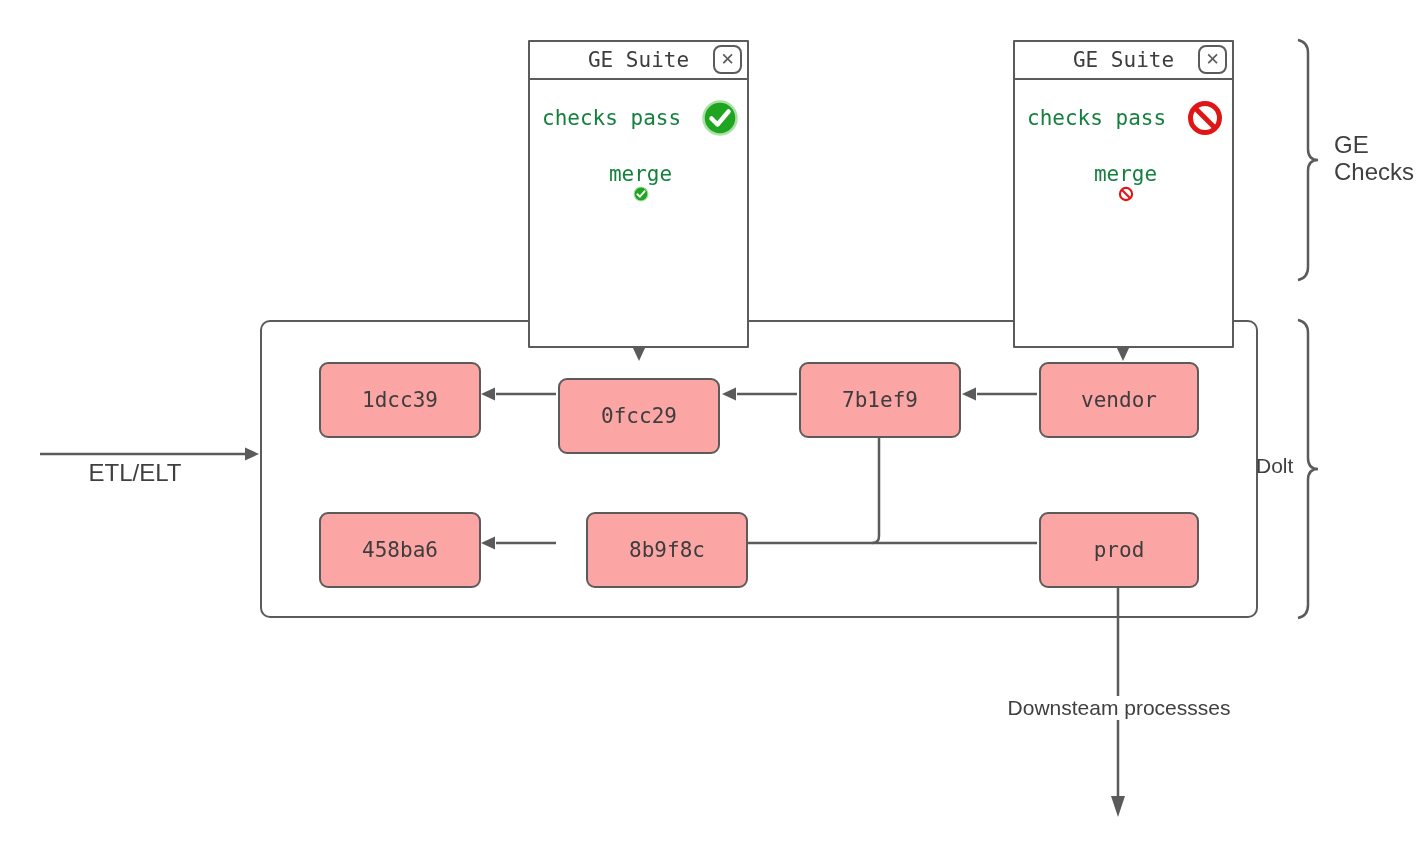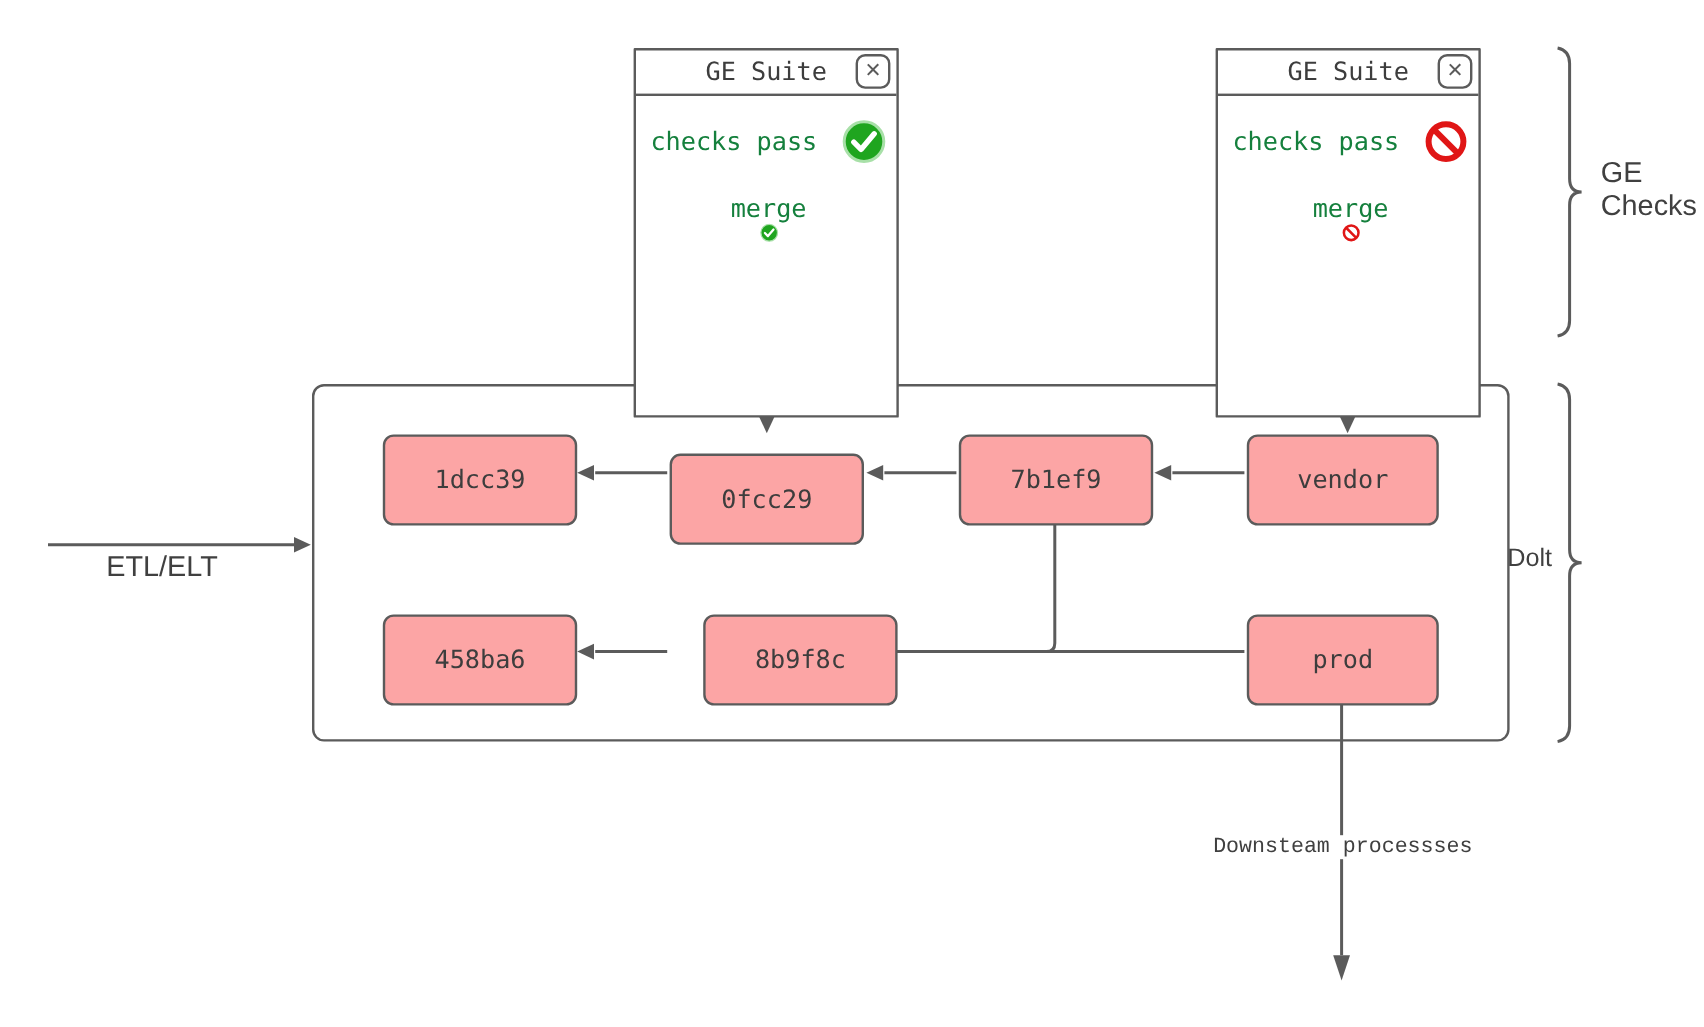--- a/index.html
+++ b/index.html
@@ -115,24 +115,23 @@
   .lbl-etl {
     left: 59px; top: 459px;
     width: 152px;
     text-align: center;
     font-size: 24px;
   }
   .lbl-downstream {
     left: 999px; top: 696px;
     width: 240px;
     text-align: center;
-    font-size: 18px;
+    font-size: 21px;
     background: #ffffff;
     z-index: 4;
-    font-family: Liberation Mono, monospace;
   }
   .lbl-ge-checks {
     left: 1334px; top: 131px;
     font-size: 24px;
     line-height: 27px;
   }
   .lbl-ge-checks span { display: block; }
   .lbl-dolt {
     left: 1256px; top: 454px;
     font-size: 21px;

